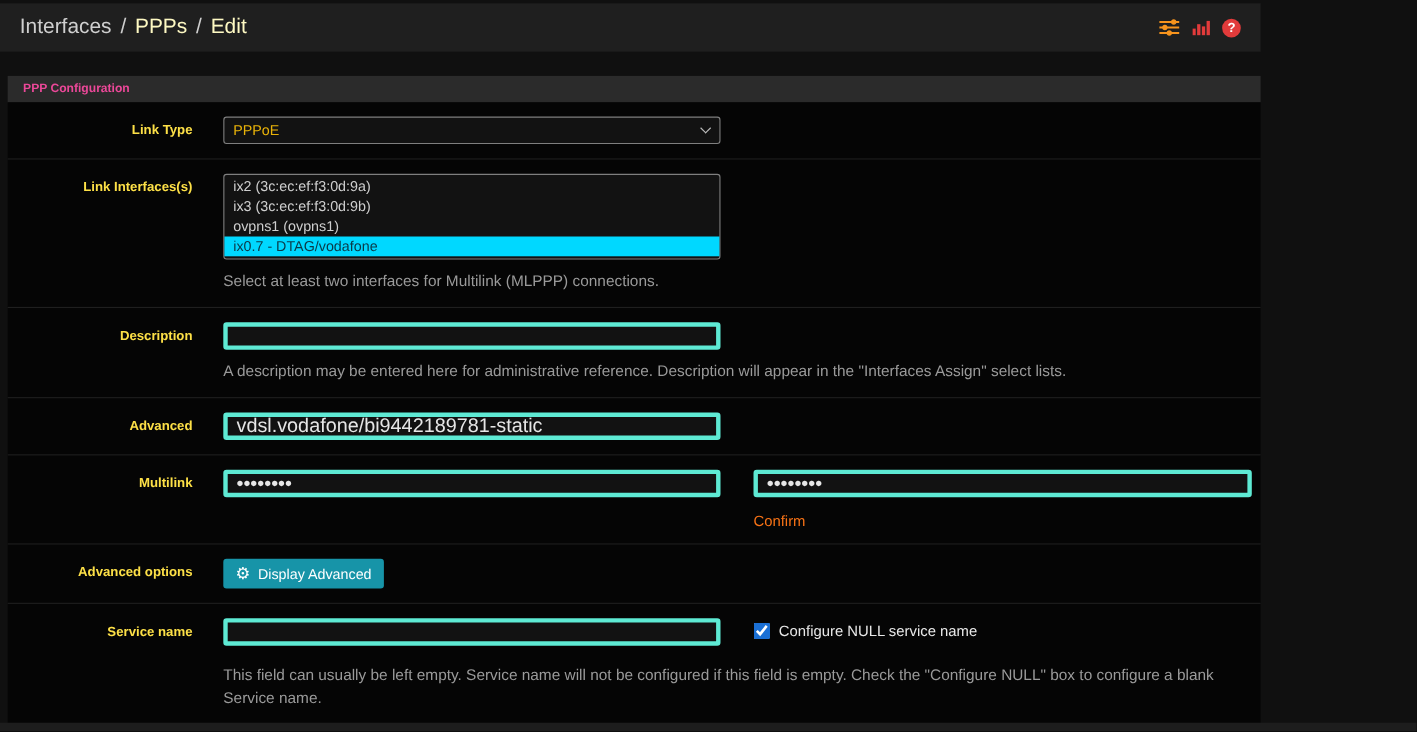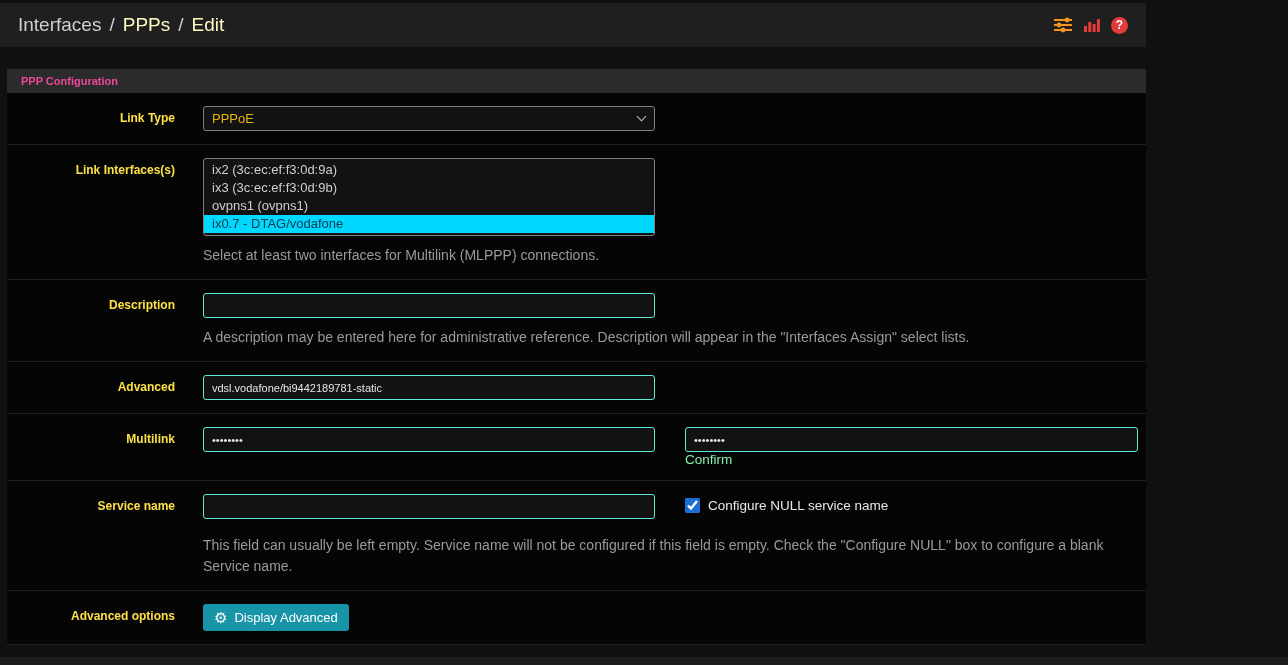--- a/index.html
+++ b/index.html
@@ -40,22 +40,22 @@
   .form-row {
     display:flex; padding:13px 0; border-bottom:1px solid #1f1f1f;
   }
   .form-label {
     flex:0 0 196px; width:196px; text-align:right;
     padding:5px 28px 0 0; font-weight:bold; font-size:12px; color:#fde047;
   }
   .form-content { flex:1; padding-right:8px; }
 
   .form-input {
-    width:452px; height:25px; background:#121212; border:1px solid #5eead4;
-    border-radius:3px; color:#e6e6e6; font-size:11px; padding:0 8px;
+    width:452px; height:25px; background:#121212; border:4px solid #5eead4;
+    border-radius:3px; color:#e6e6e6; font-size:18px; padding:0 8px;
     font-family:"Liberation Sans", sans-serif;
   }
 
   .select-wrap { position:relative; width:452px; }
   .form-select {
     appearance:none; -webkit-appearance:none;
     width:100%; height:25px; background:#121212; border:1px solid #7f7f7f;
     border-radius:3px; color:#eab308; font-size:13px; padding:0 8px;
     font-family:"Liberation Sans", sans-serif;
   }
@@ -77,21 +77,21 @@
 
   .help-text {
     margin-top:9px; font-size:14px; color:#9a9a9a; line-height:1.5;
     max-width:930px;
   }
 
   .pw-row { display:flex; gap:30px; }
   .pw-col { width:452px; }
   .pw-col2 { width:453px; }
   .pw-col2 .form-input { width:100%; }
-  .confirm-label { margin-top:0; font-size:13.5px; color:#86efac; }
+  .confirm-label { margin-top:14px; font-size:13.5px; color:#f97316; }
 
   .svc-line { display:flex; align-items:flex-start; }
   .cb-group { display:flex; align-items:center; gap:8px; margin-left:30px; padding-top:4px; }
   .cb { width:15px; height:15px; accent-color:#1a6fd4; margin:0; }
   .cb-label { font-size:13.5px; color:#e8e8e8; }
 
   .btn {
     display:inline-flex; align-items:center; gap:7px; border:none; cursor:pointer;
     border-radius:3px; color:#fff; font-size:13px;
     font-family:"Liberation Sans", sans-serif;
@@ -196,43 +196,43 @@
                 </div>
                 <div class="pw-col2">
                   <input type="text" class="form-input" value="••••••••" style="">
                   <div class="confirm-label">Confirm</div>
                 </div>
               </div>
             </div>
           </div>
 
           <div class="form-row">
+            <div class="form-label">Advanced options</div>
+            <div class="form-content">
+              <button class="btn btn-advanced">
+                <span class="gear-glyph">⚙</span>
+                <span>Display Advanced</span>
+              </button>
+            </div>
+          </div>
+
+          <div class="form-row">
             <div class="form-label">Service name</div>
             <div class="form-content">
               <div class="svc-line">
                 <input type="text" class="form-input" value="" style="">
                 <label class="cb-group">
                   <input type="checkbox" checked="" class="cb" style="">
                   <span class="cb-label">Configure NULL service name</span>
                 </label>
               </div>
               <div class="help-text" style="margin-top:16px;">This field can usually be left empty. Service name will not be configured if this field is empty. Check the "Configure NULL" box to configure a blank Service name.</div>
             </div>
           </div>
 
-          <div class="form-row">
-            <div class="form-label">Advanced options</div>
-            <div class="form-content">
-              <button class="btn btn-advanced">
-                <span class="gear-glyph">⚙</span>
-                <span>Display Advanced</span>
-              </button>
-            </div>
-          </div>
-
         </div>
       </section>
 
     </main>
 
   </div>
 
   <div class="footer-strip"></div>
 </div>
 

